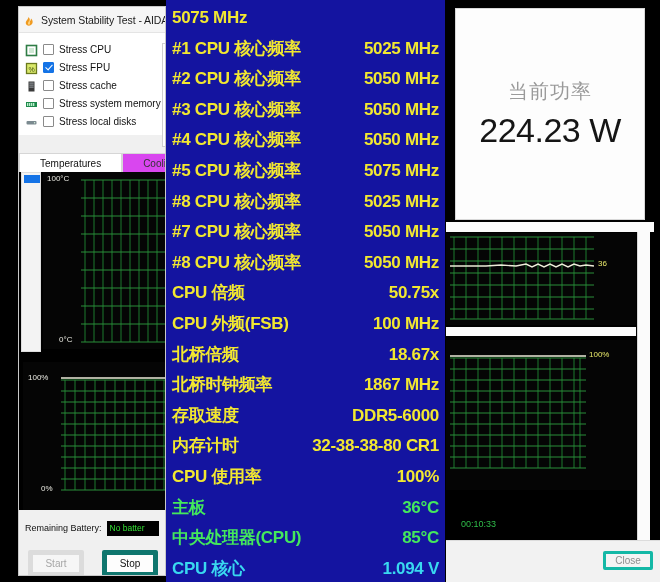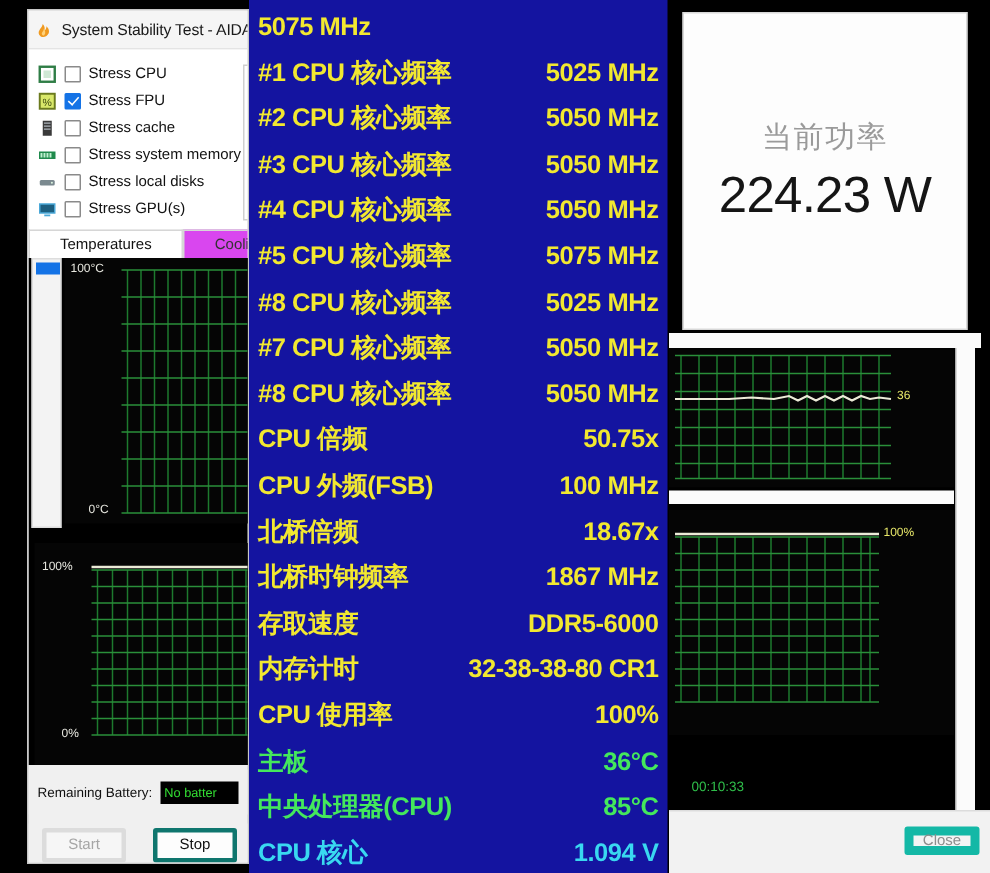--- a/index.html
+++ b/index.html
@@ -104,21 +104,21 @@
     padding: 2px 3px; white-space: nowrap; overflow: hidden;
     width: 52px; height: 15px; display: flex; align-items: center;
   }
   .btn-row {
     position: absolute; left: 0; top: 542px; width: 148px; height: 28px;
     display: flex; align-items: center; justify-content: space-around;
     background: #f0f0f0;
   }
   .btn {
     font-size: 10px; padding: 3px 0; width: 56px; text-align: center;
-    border: 3px solid #0f766e; background: #fdfdfd; color: #111;
+    border: 5px solid #0f766e; background: #fdfdfd; color: #111;
     border-radius: 2px;
   }
   .btn.disabled { color: #a6a6a6; border-color: #dcdcdc; background: #f6f6f6; }
 
   
   .osd {
     position: absolute; left: 166px; top: 0px;
     width: 279px; height: 582px;
     background: #1414a0;
     padding: 3px 6px 0 6px;
@@ -154,21 +154,21 @@
     background: #000; color: #2fbd4a; font-size: 9px;
     padding: 2px 4px; width: 62px; height: 15px;
     display: flex; align-items: center;
     font-family: "Liberation Sans", sans-serif;
   }
   .close-btn {
     position: absolute; left: 603px; top: 551px;
     width: 50px; height: 19px;
     font-size: 10px; color: #8d8d8d;
     display: flex; align-items: center; justify-content: center;
-    background: #f4f4f4; border: 6px solid #14b8a6; border-radius: 2px;
+    background: #f4f4f4; border: 3px solid #14b8a6; border-radius: 2px;
   }
   .bot-strip {
     position: absolute; left: 446px; top: 540px; width: 214px; height: 42px;
     background: #f2f2f2; border-top: 1px solid #dcdcdc;
   }
   .mid-white-1 {
     position: absolute; left: 446px; top: 222px; width: 208px; height: 10px;
     background: #fbfbfb;
   }
   .rail {
@@ -252,31 +252,20 @@
         <span class="mini-ico">
           <svg width="13" height="13" viewBox="0 0 13 13">
             <rect x="1.5" y="5" width="10" height="3.6" rx="1" fill="#7b8a90"></rect>
             <circle cx="9.6" cy="6.8" r="0.7" fill="#d8f0dc"></circle>
           </svg>
         </span>
         <span class="cbx"></span>
         <span class="stress-label">Stress local disks</span>
       </div>
 
-      <div class="stress-row">
-        <span class="mini-ico">
-          <svg width="13" height="13" viewBox="0 0 13 13">
-            <rect x="1" y="2.5" width="11" height="7" fill="#4aa8d8"></rect>
-            <rect x="2" y="3.5" width="9" height="5" fill="#1d5f80"></rect>
-            <rect x="4.5" y="10" width="4" height="1.2" fill="#4aa8d8"></rect>
-          </svg>
-        </span>
-        <span class="cbx"></span>
-        <span class="stress-label">Stress GPU(s)</span>
-      </div>
     </div>
 
     <div class="side-panel">
       
       
     </div>
 
     <div class="tabs-row">
       <div class="tab">
         <span>Temperatures</span>

